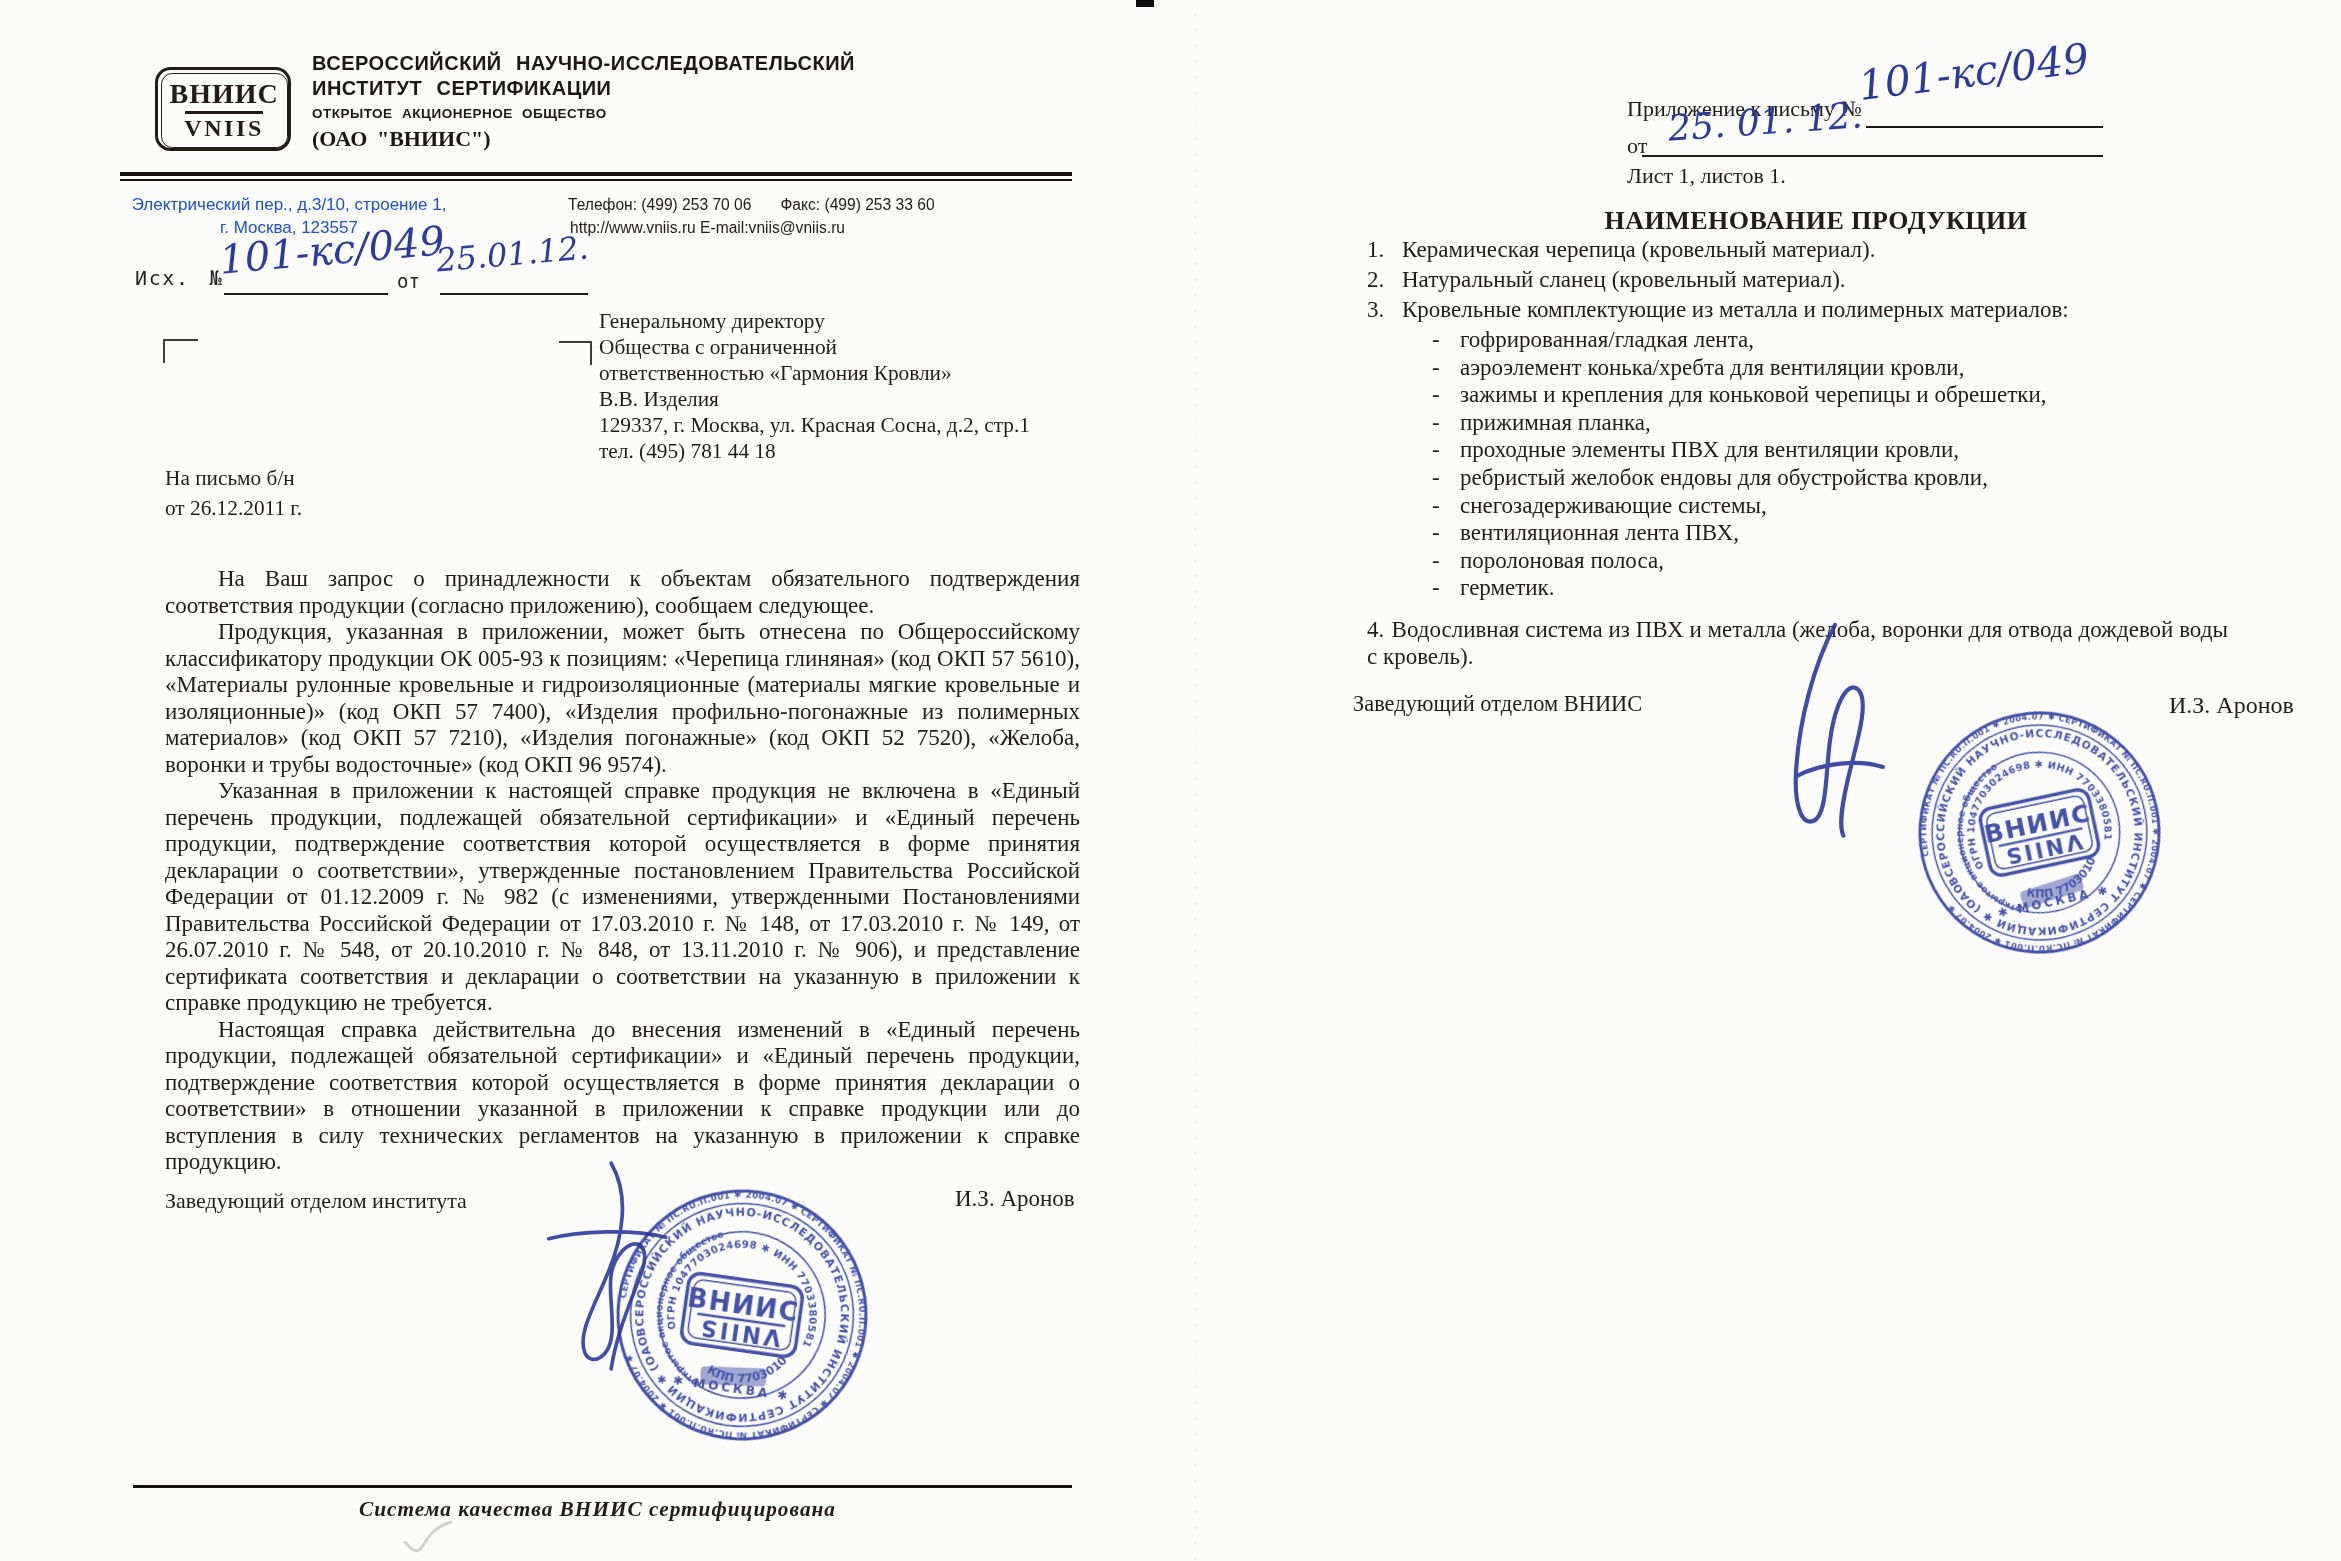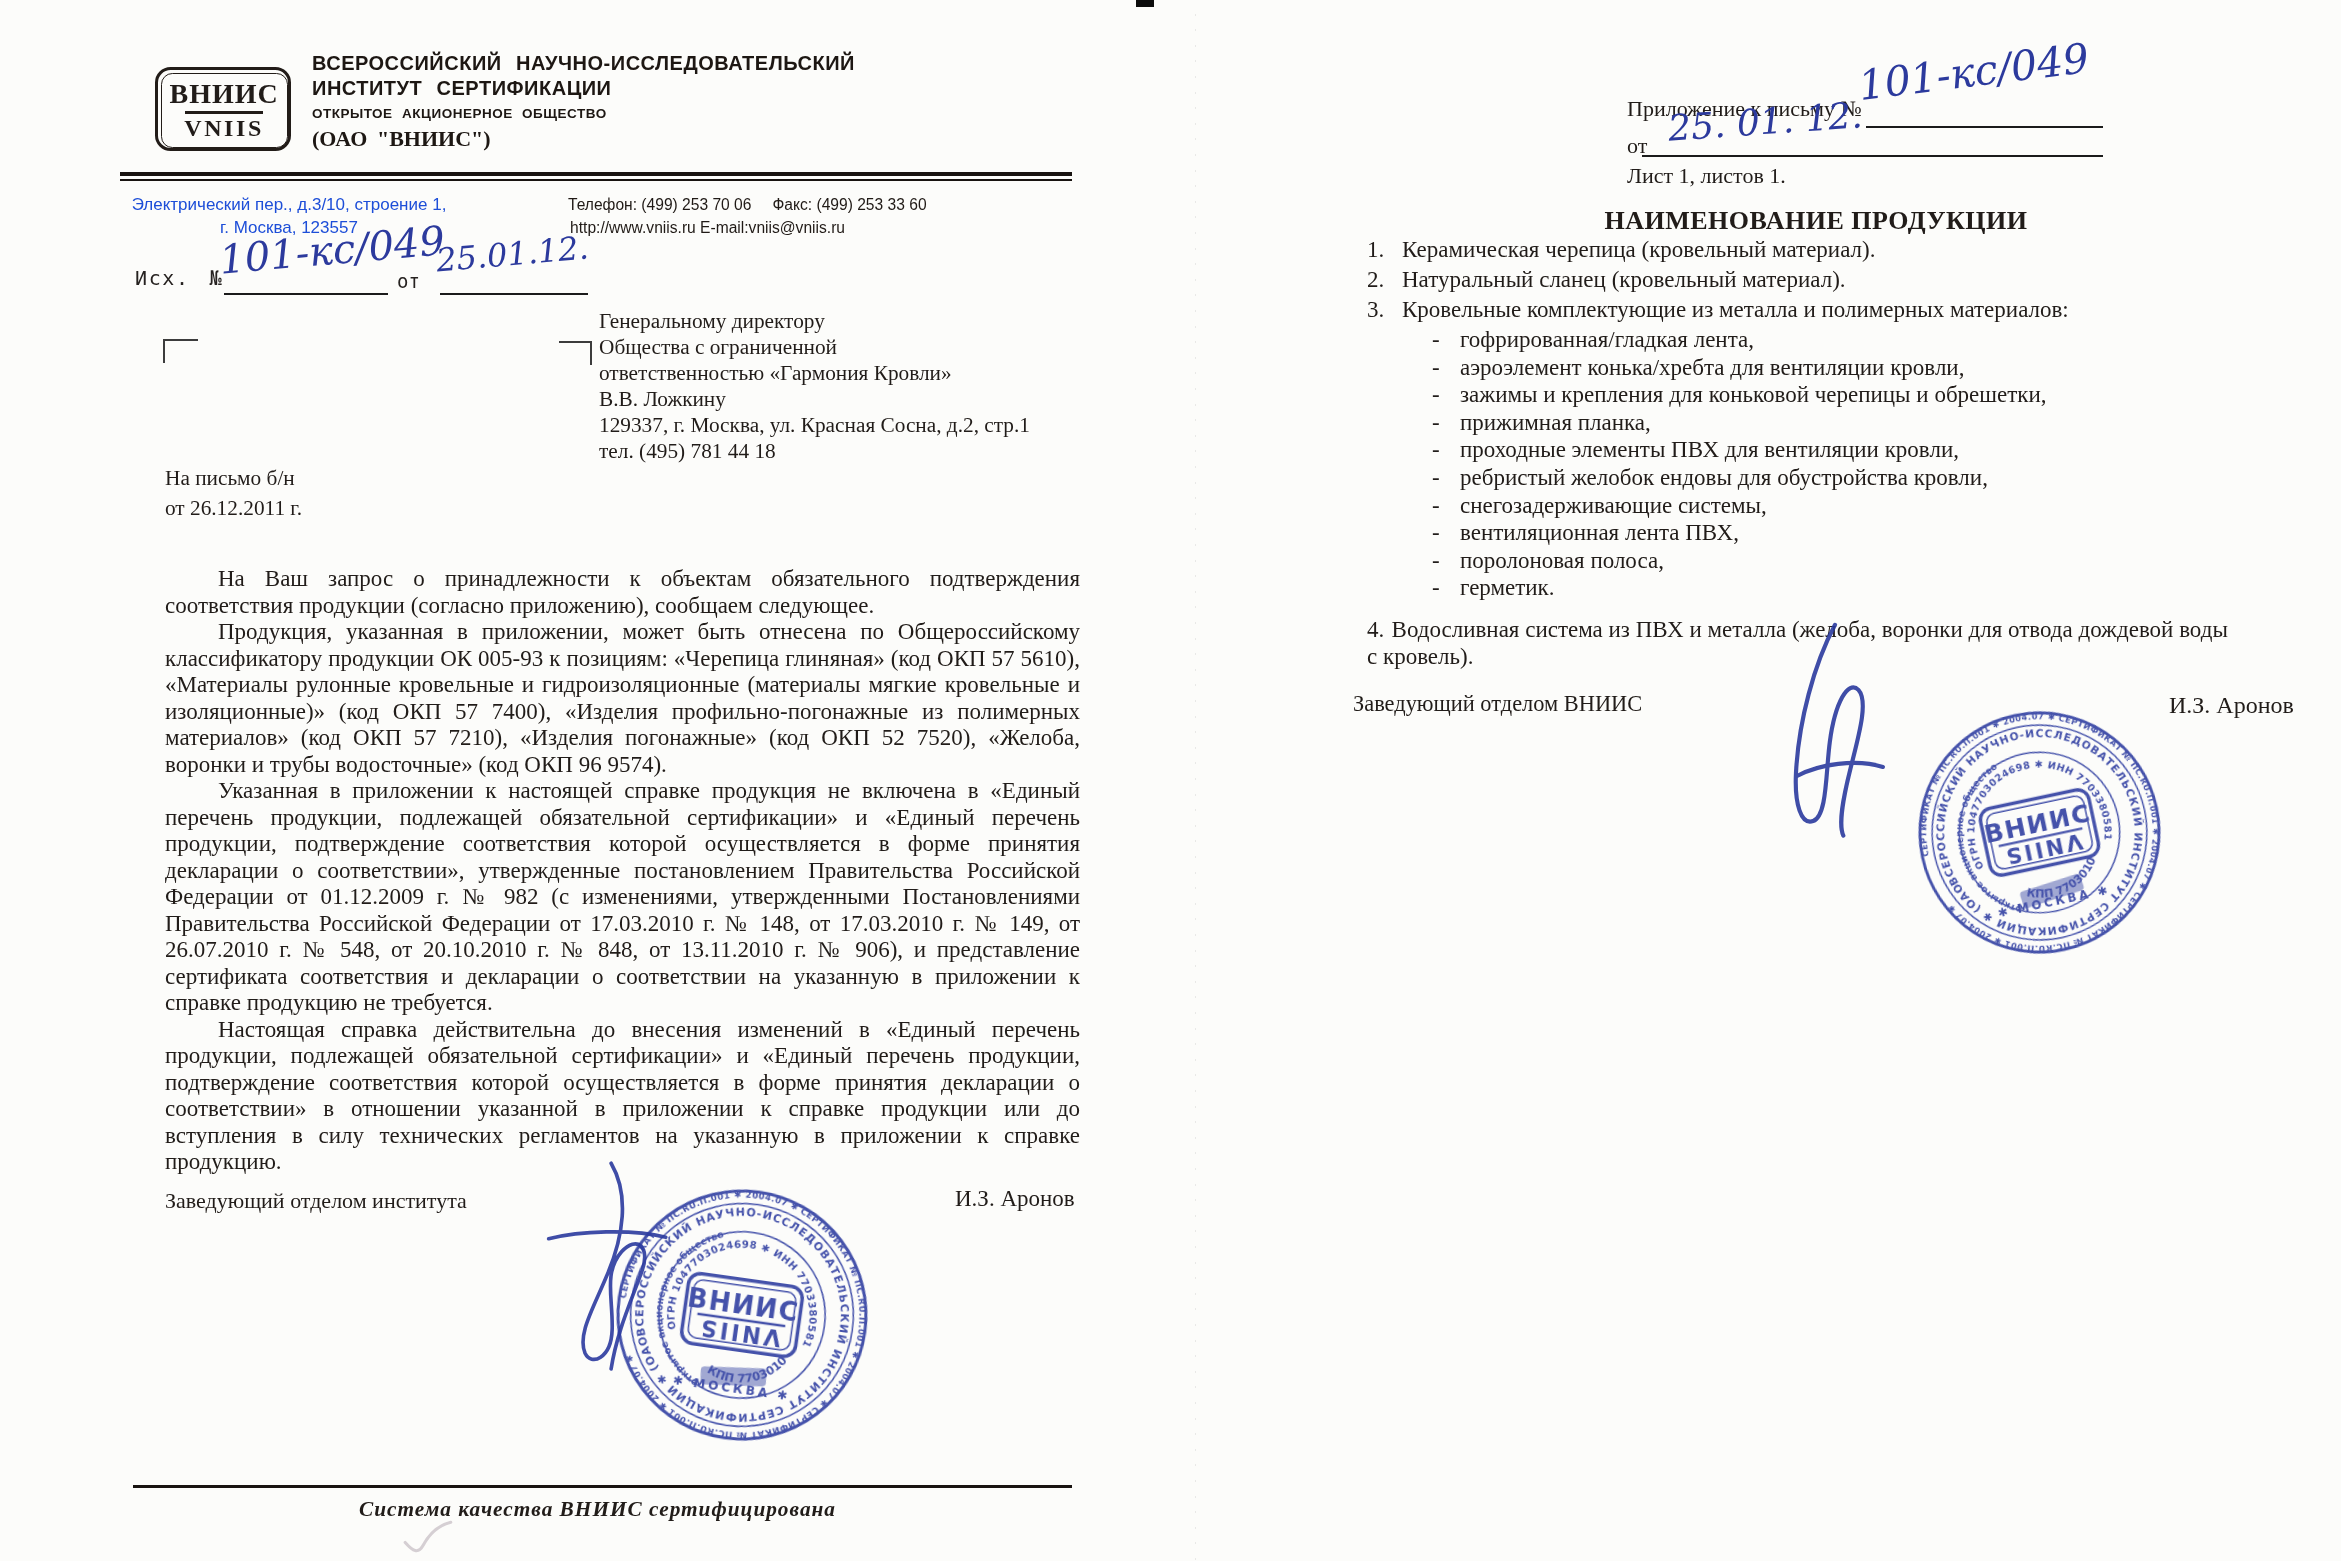--- a/index.html
+++ b/index.html
@@ -20,21 +20,21 @@
   .logo-cyr{font-weight:bold;font-size:28px;letter-spacing:1px;line-height:1;}
   .logo-rule{width:78px;height:3.6px;background:#221c18;margin:3.1px 0 2.1px 0;}
   .logo-lat{font-weight:bold;font-size:24px;letter-spacing:2.6px;line-height:1;}
   .org-block{left:312px;top:51px;width:557px;text-align:left;font-family:"Liberation Sans",sans-serif;color:#1d1713;}
   .org-l1,.org-l2{font-weight:bold;font-size:20px;word-spacing:8.3px;letter-spacing:0.5px;line-height:25px;}
   .org-l3{font-weight:bold;font-size:13.5px;word-spacing:5.2px;letter-spacing:0.5px;margin-top:5.2px;}
   .org-l4{font-family:"Liberation Serif",serif;font-weight:bold;font-size:22px;margin-top:5.2px;word-spacing:4.2px;}
   .rule-double{left:120px;top:172px;width:952px;height:2.6px;border-top:4.7px solid #181310;border-bottom:2.1px solid #181310;}
   .addr{left:120px;top:193px;width:338px;text-align:center;font-family:"Liberation Sans",sans-serif;font-size:17px;line-height:23px;color:#1d4ed8;}
   .contacts{left:568px;top:193px;width:380px;font-family:"Liberation Sans",sans-serif;font-size:15.6px;line-height:23px;color:#201a16;}
-  .contacts-row{display:flex;gap:21px;}
+  .contacts-row{display:flex;gap:29px;}
   .contacts-web{padding-left:2.1px;}
   
   .mono{font-family:"DejaVu Sans Mono","Liberation Mono",monospace;}
   .ref-label{left:135px;top:266px;font-size:20px;letter-spacing:1.6px;word-spacing:6.2px;color:#262220;}
   .ref-line1{left:224px;top:271px;width:164px;height:22px;border-bottom:2.1px solid #1b1b1b;}
   .ref-from{left:397px;top:270px;font-size:19px;color:#262220;}
   .ref-line2{left:440px;top:271px;width:148px;height:22px;border-bottom:2.1px solid #1b1b1b;}
   .hw{color:#2c3a9d;font-style:italic;font-family:"DejaVu Serif",serif;white-space:nowrap;}
   .hw1{left:219px;top:227px;font-size:40px;transform:rotate(-5deg);}
   .hw2{left:436px;top:235px;font-size:32px;transform:rotate(-5deg);}
@@ -128,21 +128,21 @@
   <div class="abs ref-line2"></div>
   <div class="abs hw hw2">25.01.12.</div>
 
   <div class="abs corner-tl"></div>
   <div class="abs corner-tr"></div>
 
   <div class="abs recipient">
     <div>Генеральному директору</div>
     <div>Общества с ограниченной</div>
     <div>ответственностью «Гармония Кровли»</div>
-    <div>В.В. Ложкину</div>
+    <div>В.В. Изделия</div>
     <div>129337, г. Москва, ул. Красная Сосна, д.2, стр.1</div>
     <div>тел. (495) 781 44 18</div>
   </div>
 
   <div class="abs reply-ref">
     <div>На письмо б/н</div>
     <div>от 26.12.2011 г.</div>
   </div>
 
   <div class="abs body-text">

